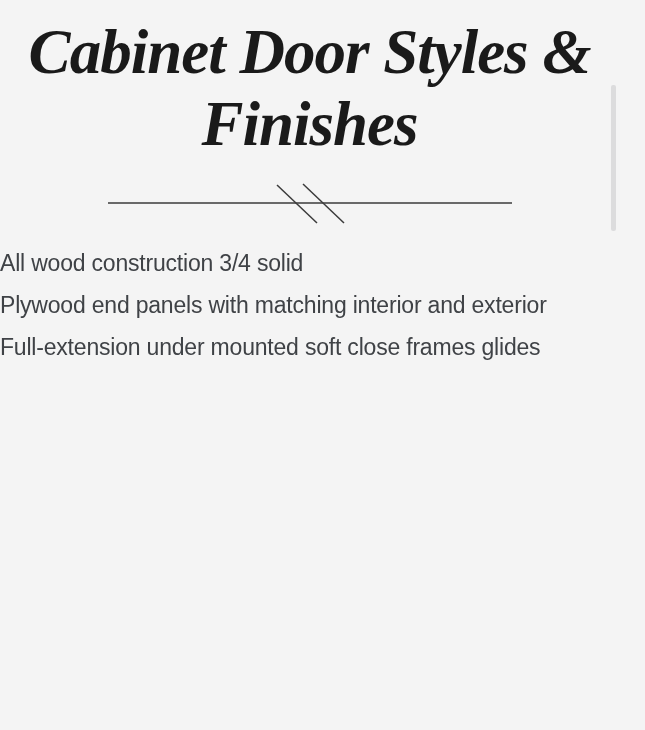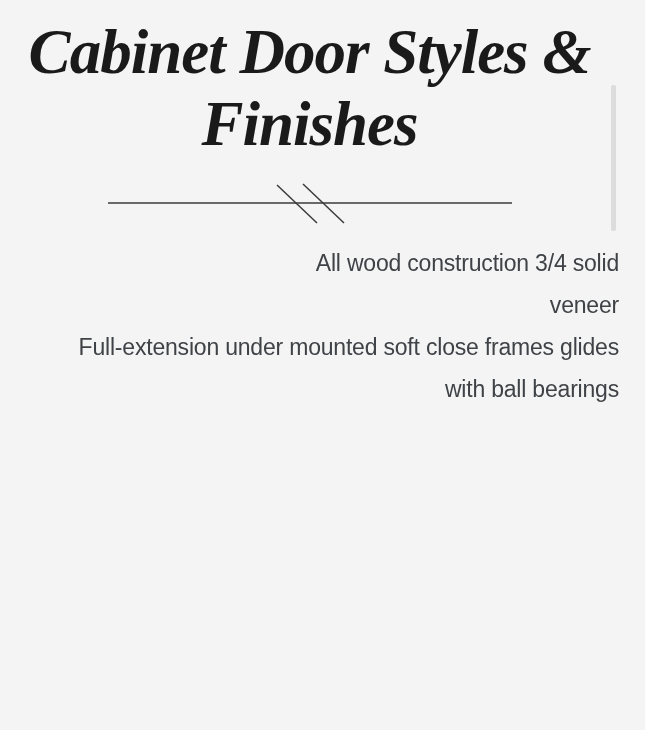--- a/index.html
+++ b/index.html
@@ -30,21 +30,21 @@
     letter-spacing: -1px;
     text-align: center;
     color: #1a1a1a;
   }
   .divider {
     display: block;
     margin: 22px auto 0 auto;
   }
   .body-text {
     margin-top: 14px;
-    text-align: right;
+    text-align: left;
     color: #3f4246;
     font-size: 23px;
     line-height: 42px;
     letter-spacing: -0.2px;
   }
   .body-text p {
     margin: 0;
   }
   .scrollbar-thumb {
     position: absolute;
@@ -66,20 +66,19 @@
   <svg class="divider" width="420" height="46" viewBox="0 0 420 46">
     <g stroke="#3b3b3b" stroke-width="1.5" fill="none">
       <line x1="8" y1="21" x2="412" y2="21"></line>
       <line x1="177" y1="3" x2="217" y2="41"></line>
       <line x1="203" y1="2" x2="244" y2="41"></line>
     </g>
   </svg>
 
   <div class="body-text">
     <p>All wood construction 3/4 solid</p>
-    <p>veneer</p>
+    <p>Plywood end panels with matching interior and exterior</p>
     <p>Full-extension under mounted soft close frames glides</p>
-    <p>with ball bearings</p>
   </div>
 
   <div class="scrollbar-thumb"></div>
 
 </div>
 
 </body></html>

